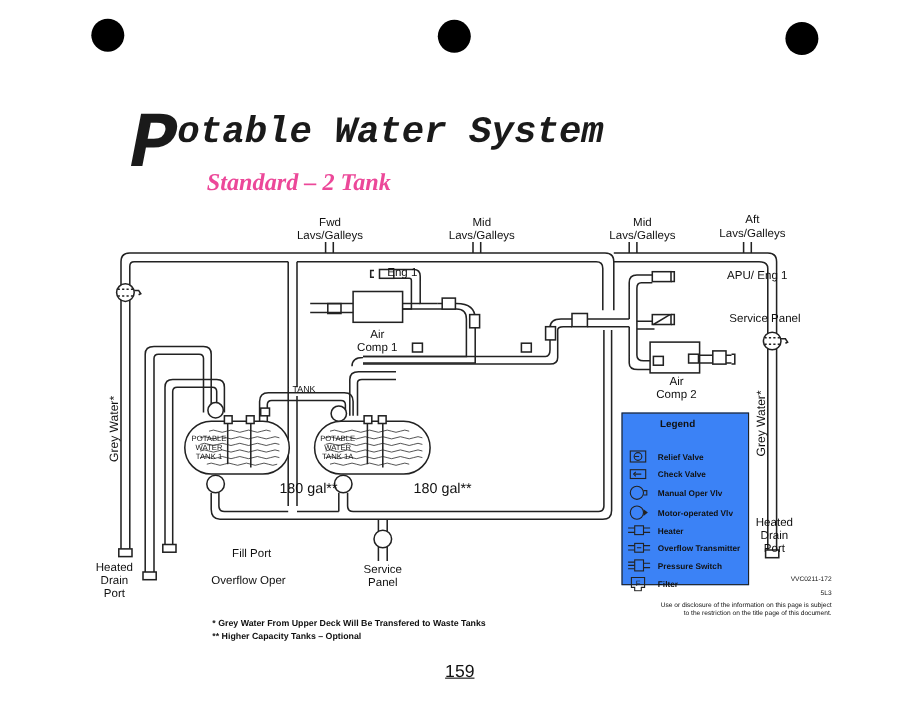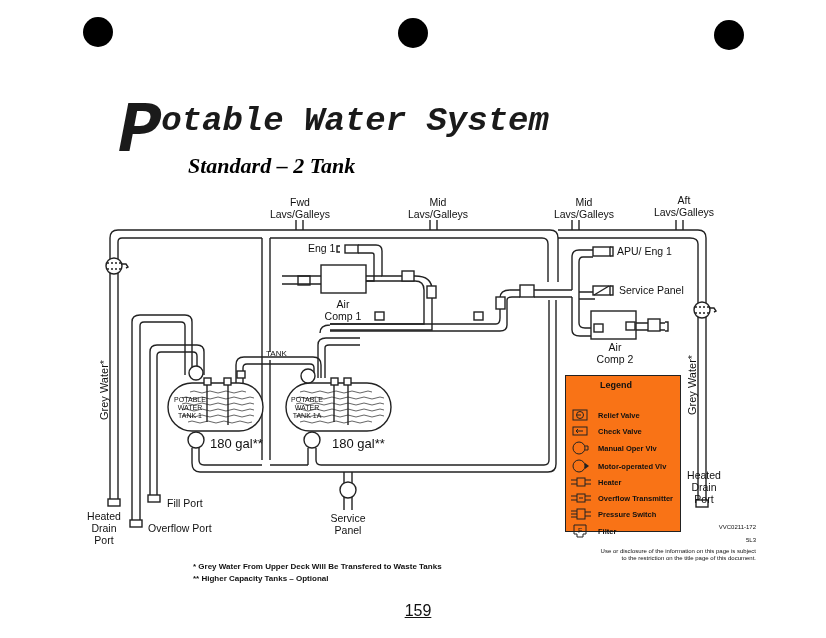--- a/index.html
+++ b/index.html
@@ -1,28 +1,28 @@
 <!DOCTYPE html>
 <html><head>
 <meta charset="utf-8">
 <style>
   html,body{margin:0;padding:0;background:#fff;}
   body{width:826px;height:638px;position:relative;overflow:hidden;font-family:"Liberation Sans",sans-serif;color:#111;}
   .hole{position:absolute;width:30px;height:30px;border-radius:50%;background:#000;}
   .title{position:absolute;left:118px;top:102px;font-family:Liberation Mono, monospace;font-weight:bold;font-style:italic;color:#1a1a1a;}
   .title .big{font-size:72px;line-height:60px;vertical-align:top;}
   .title .rest{font-size:34px;}
-  .subtitle{position:absolute;left:188px;top:153px;font-family:"Liberation Serif",serif;font-weight:bold;font-style:italic;font-size:22px;color:#000000;}
+  .subtitle{position:absolute;left:188px;top:153px;font-family:"Liberation Serif",serif;font-weight:bold;font-style:italic;font-size:22px;color:#ec4899;}
   .lbl{position:absolute;font-size:10.5px;text-align:center;line-height:12px;white-space:nowrap;}
-  .lbl.left{text-align:center;}
+  .lbl.left{text-align:center;margin-left:44px;}
   .vert{position:absolute;transform:rotate(-90deg);transform-origin:left top;font-size:11px;white-space:nowrap;}
   .small{position:absolute;font-size:8px;font-weight:bold;white-space:nowrap;}
   .tiny{position:absolute;font-size:6px;white-space:nowrap;text-align:right;line-height:7px;}
   svg{position:absolute;left:0;top:0;}
-  .legend{position:absolute;left:565px;top:375px;width:114px;height:155px;border:1.5px solid #222;background:#f97316;}
+  .legend{position:absolute;left:565px;top:375px;width:114px;height:155px;border:1.5px solid #222;background:#3b82f6;}
   .legend .lt{position:absolute;left:34px;top:4px;font-size:9px;font-weight:bold;}
   .legend .row{position:absolute;left:4px;height:14px;display:flex;align-items:center;margin-top:15px;}
   .legend .row span.t{font-size:7.5px;font-weight:bold;margin-left:6px;}
   .legend .ic{width:22px;height:14px;display:inline-block;}
 </style>
 </head>
 <body>
 
 <div class="hole" style="left:83px;top:17px;"></div>
 <div class="hole" style="left:398px;top:18px;"></div>
@@ -195,21 +195,21 @@
     <div>Heated</div>
     <div>Drain</div>
     <div>Port</div>
   </div>
 <div class="lbl" style="left:684px;top:469px;width:40px;">
     <div>Heated</div>
     <div>Drain</div>
     <div>Port</div>
   </div>
 <div class="lbl left" style="left:167px;top:497px;">Fill Port</div>
-<div class="lbl left" style="left:148px;top:522px;">Overflow Port</div>
+<div class="lbl left" style="left:148px;top:522px;">Overflow Oper</div>
 <div class="lbl" style="left:322px;top:512px;width:52px;">
     <div>Service</div>
     <div>Panel</div>
   </div>
 
 <div class="legend">
   <div class="lt">Legend</div>
   <div class="row" style="top:17px;">
     <svg class="ic" style="position:static" viewBox="0 0 22 14">
         <rect x="3" y="2" width="14" height="10" fill="none" stroke="#222"></rect>

